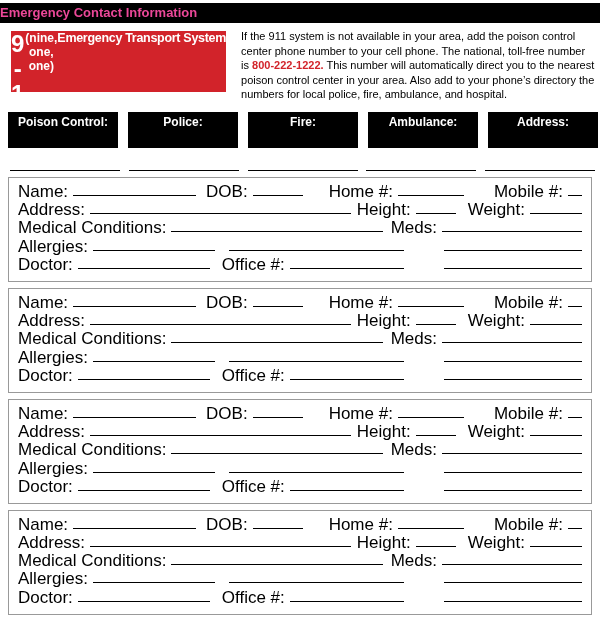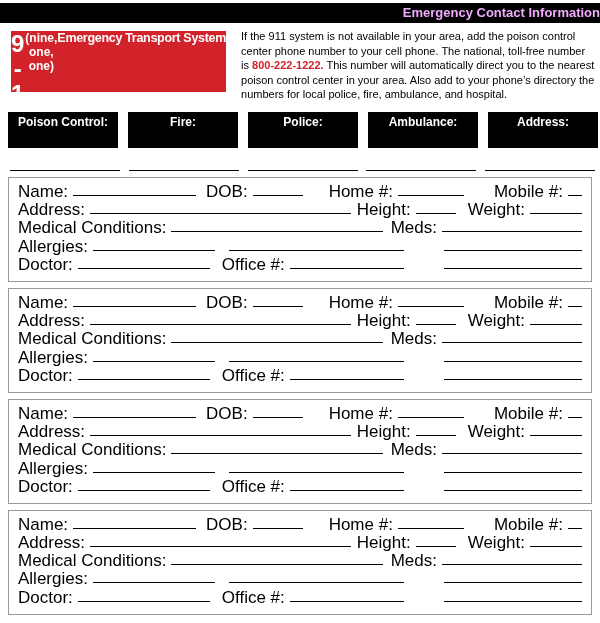--- a/index.html
+++ b/index.html
@@ -12,22 +12,22 @@
   html,body{margin:0;padding:0;}
   body{
     width:600px;height:623px;background:#ffffff;
     font-family:"Liberation Sans","DejaVu Sans",sans-serif;
     color:#000;
   }
   .page{position:relative;width:600px;height:623px;overflow:hidden;background:#fff;}
 
   
   .section-bar{
-    background:var(--bar-black);color:#f0abfc;font-weight:bold;
-    text-align:right;width:600px;
+    background:var(--bar-black);color:#ec4899;font-weight:bold;
+    text-align:left;width:600px;
   }
   .top-bar{margin-top:3px;height:20px;font-size:13px;line-height:20px;}
   .family-bar{margin-top:12px;height:21px;font-size:13px;line-height:21px;}
 
   
   .intro-row{display:flex;margin:8px 5px 0 11px;}
   .red-box{
     flex:0 0 174px;height:61px;background:var(--accent-red);color:#fff;
     display:flex;text-align:center;
   }
@@ -90,22 +90,22 @@
     <div class="red-box">
       <div class="nine-number">9 - 1 - 1</div>
       <div class="nine-sub">(nine, one, one)</div>
       <div class="nine-system">Emergency Transport System</div>
     </div>
     <div class="intro-text"><span>If the 911 system is not available in your area, add the poison control center phone number to your cell phone. The national, toll-free number is </span><span class="phone-red">800-222-1222.</span><span> This number will automatically direct you to the nearest poison control center in your area. Also add to your phone’s directory the numbers for local police, fire, ambulance, and hospital.</span></div>
   </div>
 
   <div class="contact-bars">
     <div class="cbar">Poison Control:</div>
+    <div class="cbar">Police:</div>
     <div class="cbar">Fire:</div>
-    <div class="cbar">Police:</div>
     <div class="cbar">Ambulance:</div>
     <div class="cbar">Address:</div>
   </div>
 
   <div class="contact-lines">
     <div class="cline"></div>
     <div class="cline"></div>
     <div class="cline"></div>
     <div class="cline"></div>
     <div class="cline"></div>

